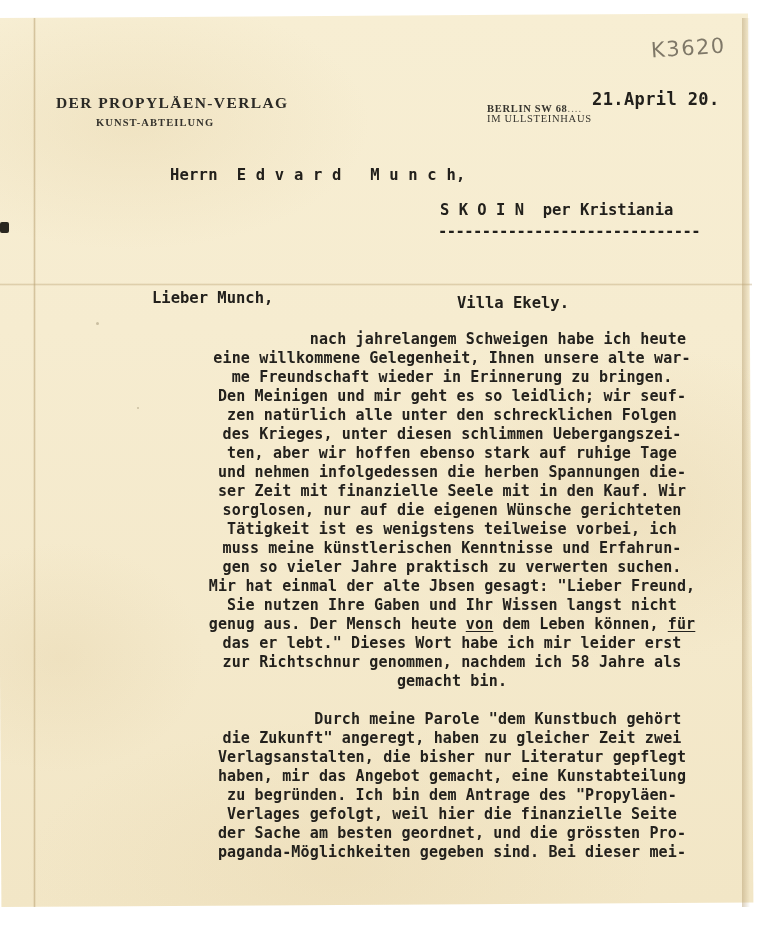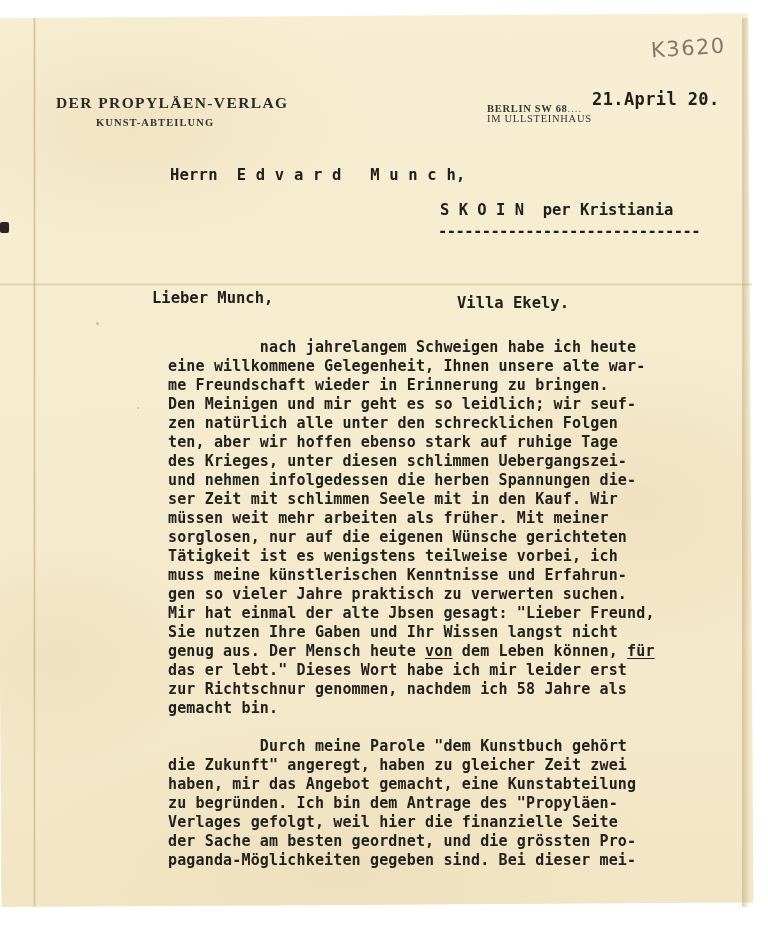--- a/index.html
+++ b/index.html
@@ -59,21 +59,21 @@
   #date{position:absolute;left:553px;top:89px;font-size:17px;letter-spacing:.4px;margin-left:39px;}
 
   #addr-name{position:absolute;left:170px;top:166px;font-size:15.5px;letter-spacing:.2px;}
   #addr-city{position:absolute;left:440px;top:201px;font-size:15.5px;}
   #addr-rule{position:absolute;left:438px;top:222px;font-size:15.5px;letter-spacing:-.6px;color:#201e1a;}
   #addr-villa{position:absolute;left:457px;top:255px;font-size:15.5px;margin-top:39px;}
 
   #salutation{position:absolute;left:152px;top:289px;font-size:15.5px;}
 
   #body{position:absolute;left:152px;top:322px;width:600px;}
-  .para{margin:16px;}
+  .para{margin:8px;text-align:center;}
   .para + .para{margin-top:19px;}
   .ln{font-family:"DejaVu Sans Mono",monospace;font-weight:700;font-size:15px;
       line-height:19px;color:#23211d;white-space:pre;letter-spacing:.15px;}
   .ln u{text-decoration:underline;text-underline-offset:2px;}
 
   
   #archive-no{position:absolute;left:651px;top:36px;
     font-family:"DejaVu Sans",sans-serif;font-size:21px;color:#6b6456;
     letter-spacing:1.5px;transform:rotate(-4deg);opacity:.85;}
 
@@ -123,39 +123,39 @@
 
     <div id="salutation" class="tw">Lieber Munch,</div>
 
     <div id="body">
       <div class="para" id="para1">
           <div class="ln">          nach jahrelangem Schweigen habe ich heute</div>
           <div class="ln">eine willkommene Gelegenheit, Ihnen unsere alte war-</div>
           <div class="ln">me Freundschaft wieder in Erinnerung zu bringen.</div>
           <div class="ln">Den Meinigen und mir geht es so leidlich; wir seuf-</div>
           <div class="ln">zen natürlich alle unter den schrecklichen Folgen</div>
+          <div class="ln">des Krieges, unter diesen schlimmen Uebergangszei-</div>
           <div class="ln">ten, aber wir hoffen ebenso stark auf ruhige Tage</div>
-          <div class="ln">des Krieges, unter diesen schlimmen Uebergangszei-</div>
           <div class="ln">und nehmen infolgedessen die herben Spannungen die-</div>
-          <div class="ln">ser Zeit mit schlimmen Seele mit in den Kauf. Wir</div>
-          <div class="ln">müssen weit mehr arbeiten als früher. Mit meiner</div>
+          <div class="ln">ser Zeit mit finanzielle Seele mit in den Kauf. Wir</div>
           <div class="ln">sorglosen, nur auf die eigenen Wünsche gerichteten</div>
           <div class="ln">Tätigkeit ist es wenigstens teilweise vorbei, ich</div>
           <div class="ln">muss meine künstlerischen Kenntnisse und Erfahrun-</div>
           <div class="ln">gen so vieler Jahre praktisch zu verwerten suchen.</div>
           <div class="ln">Mir hat einmal der alte Jbsen gesagt: "Lieber Freund,</div>
           <div class="ln">Sie nutzen Ihre Gaben und Ihr Wissen langst nicht</div>
           <div class="ln"><span>genug aus. Der Mensch heute </span><u>von</u><span> dem Leben können, </span><u>für</u></div>
           <div class="ln">das er lebt." Dieses Wort habe ich mir leider erst</div>
           <div class="ln">zur Richtschnur genommen, nachdem ich 58 Jahre als</div>
           <div class="ln">gemacht bin.</div>
         </div>
       <div class="para" id="para2">
           <div class="ln">          Durch meine Parole "dem Kunstbuch gehört</div>
           <div class="ln">die Zukunft" angeregt, haben zu gleicher Zeit zwei</div>
+          <div class="ln">Verlagsanstalten, die bisher nur Literatur gepflegt</div>
           <div class="ln">haben, mir das Angebot gemacht, eine Kunstabteilung</div>
           <div class="ln">zu begründen. Ich bin dem Antrage des "Propyläen-</div>
           <div class="ln">Verlages gefolgt, weil hier die finanzielle Seite</div>
           <div class="ln">der Sache am besten geordnet, und die grössten Pro-</div>
           <div class="ln">paganda-Möglichkeiten gegeben sind. Bei dieser mei-</div>
         </div>
     </div>
 
   </div>
 </div>

